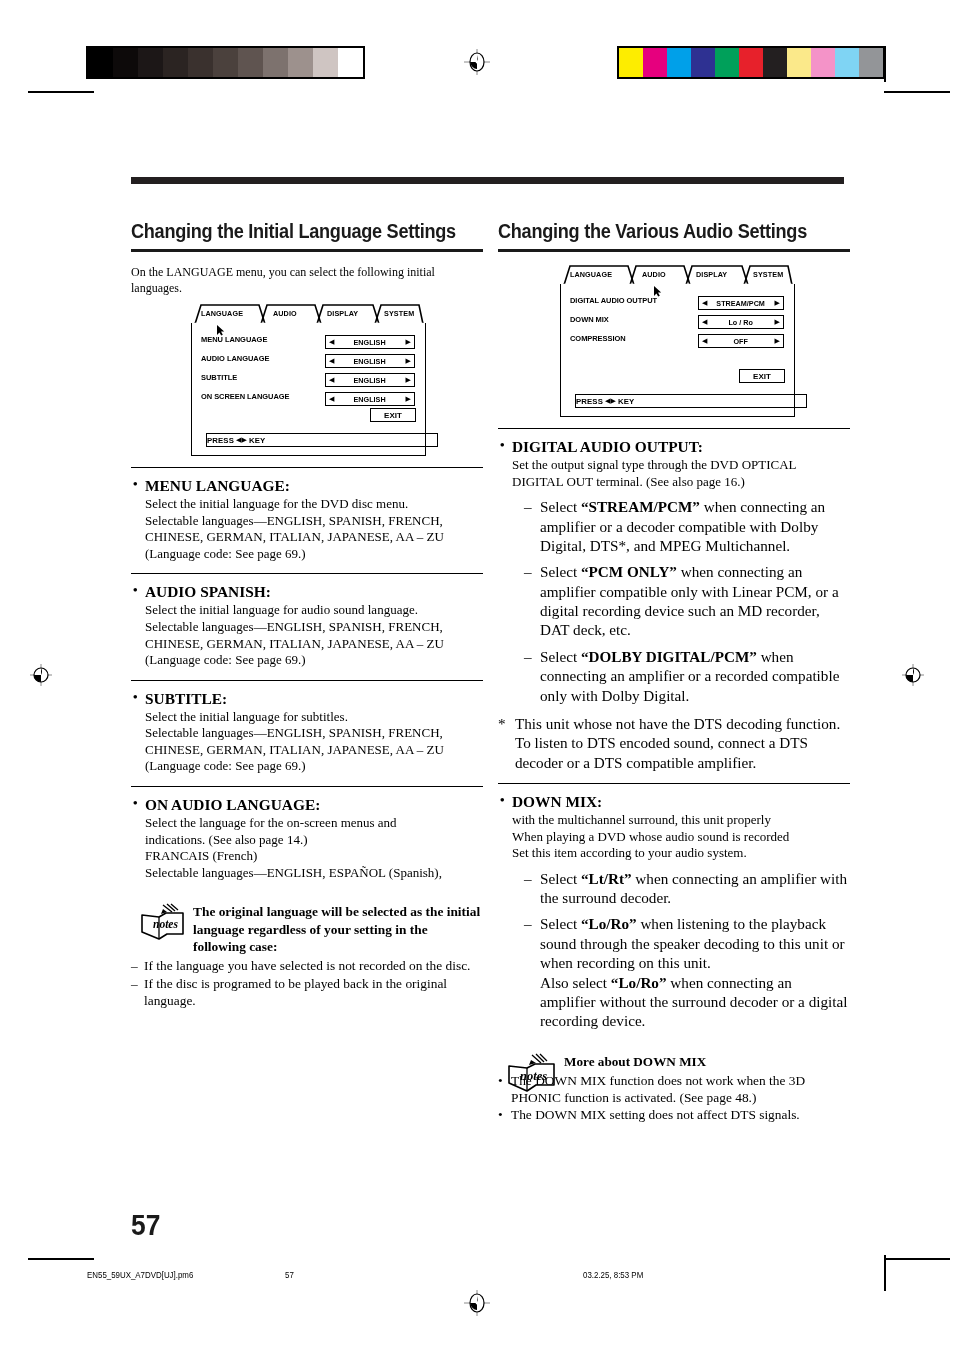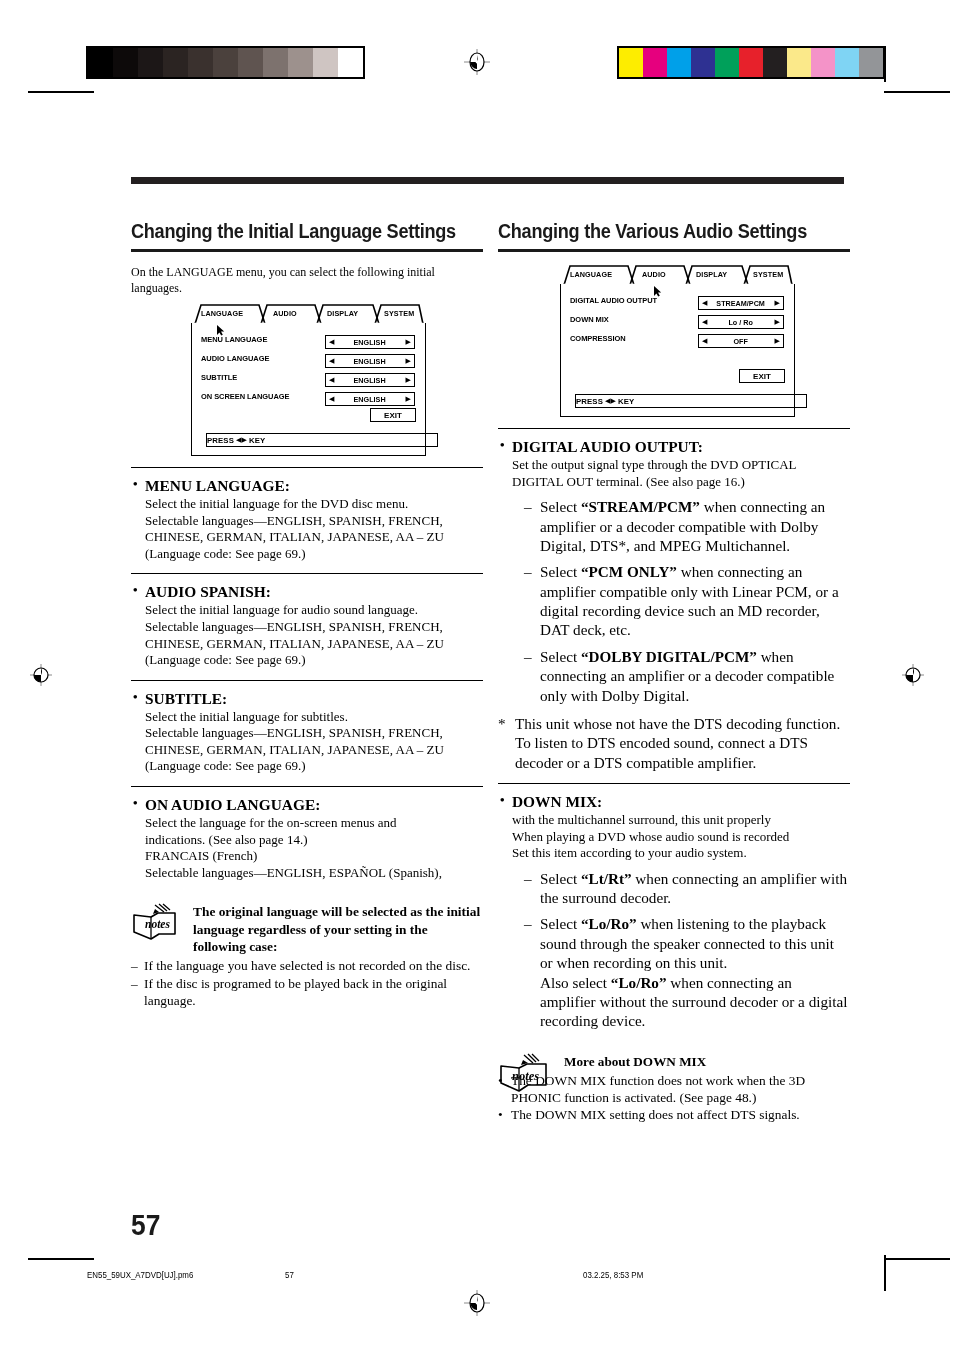--- a/index.html
+++ b/index.html
@@ -190,21 +190,21 @@
     position: relative;
     font-size: 15.2px;
     line-height: 1.275;
     padding-left: 17px;
     margin-top: 9px;
   }
   .star-note .star { position: absolute; left: 0; top: 0; }
 
   
   .notes-block { margin-top: 22px; position: relative; }
-  .notes-icon { position: absolute; left: 0; top: 0; width: 52px; height: 38px; }
+  .notes-icon { position: absolute; left: 8px; top: 0; width: 52px; height: 38px; }
   .notes-head {
     font-size: 13.4px;
     font-weight: bold;
     line-height: 1.30;
     padding-left: 62px;
     margin: 0;
   }
   .notes-list { margin: 2px 0 0 0; padding: 0; }
   .notes-li {
     position: relative;
@@ -558,21 +558,21 @@
           <div class="dash-item">
             <span class="dash">–</span>
             <span>Select </span><b>“STREAM/PCM”</b><span> when connecting an amplifier or a decoder compatible with Dolby Digital, DTS*, and MPEG Multichannel.</span>
           </div>
           <div class="dash-item">
             <span class="dash">–</span>
             <span>Select </span><b>“PCM ONLY”</b><span> when connecting an amplifier compatible only with Linear PCM, or a digital recording device such an MD recorder, DAT deck, etc.</span>
           </div>
           <div class="dash-item">
             <span class="dash">–</span>
-            <span>Select </span><b>“DOLBY DIGITAL/PCM”</b><span> when connecting an amplifier or a decoder compatible only with Dolby Digital.</span>
+            <span>Select </span><b>“DOLBY DIGITAL/PCM”</b><span> when connecting an amplifier or a recorded compatible only with Dolby Digital.</span>
           </div>
         </div>
         <div class="star-note">
           <span class="star">*</span>
           <span>This unit whose not have the DTS decoding function. To listen to DTS encoded sound, connect a DTS decoder or a DTS compatible amplifier.</span>
         </div>
       </div>
 
       <hr class="thin">
 
@@ -586,21 +586,21 @@
           <p>When playing a DVD whose audio sound is recorded</p>
           <p>Set this item according to your audio system.</p>
         </div>
         <div class="dash-list">
           <div class="dash-item">
             <span class="dash">–</span>
             <span>Select </span><b>“Lt/Rt”</b><span> when connecting an amplifier with the surround decoder.</span>
           </div>
           <div class="dash-item">
             <span class="dash">–</span>
-            <span>Select </span><b>“Lo/Ro”</b><span> when listening to the playback sound through the speaker connected to this unit or when recording on this unit.</span><br>
+            <span>Select </span><b>“Lo/Ro”</b><span> when listening to the playback sound through the speaker decoding to this unit or when recording on this unit.</span><br>
             <span>Also select </span><b>“Lo/Ro”</b><span> when connecting an amplifier without the surround decoder or a digital recording device.</span>
           </div>
         </div>
       </div>
 
       <div class="notes-block compact">
         <div class="notes-icon">
           <svg width="58" height="40" viewBox="0 0 58 40">
             <path d="M3 13 L3 30 L21 38 L30 32 L48 32 L48 11 L29 11 L21 15 Z" fill="#fff" stroke="#000" stroke-width="1.6" stroke-linejoin="round"></path>
             <line x1="21" y1="15" x2="21" y2="38" stroke="#000" stroke-width="1.3"></line>

